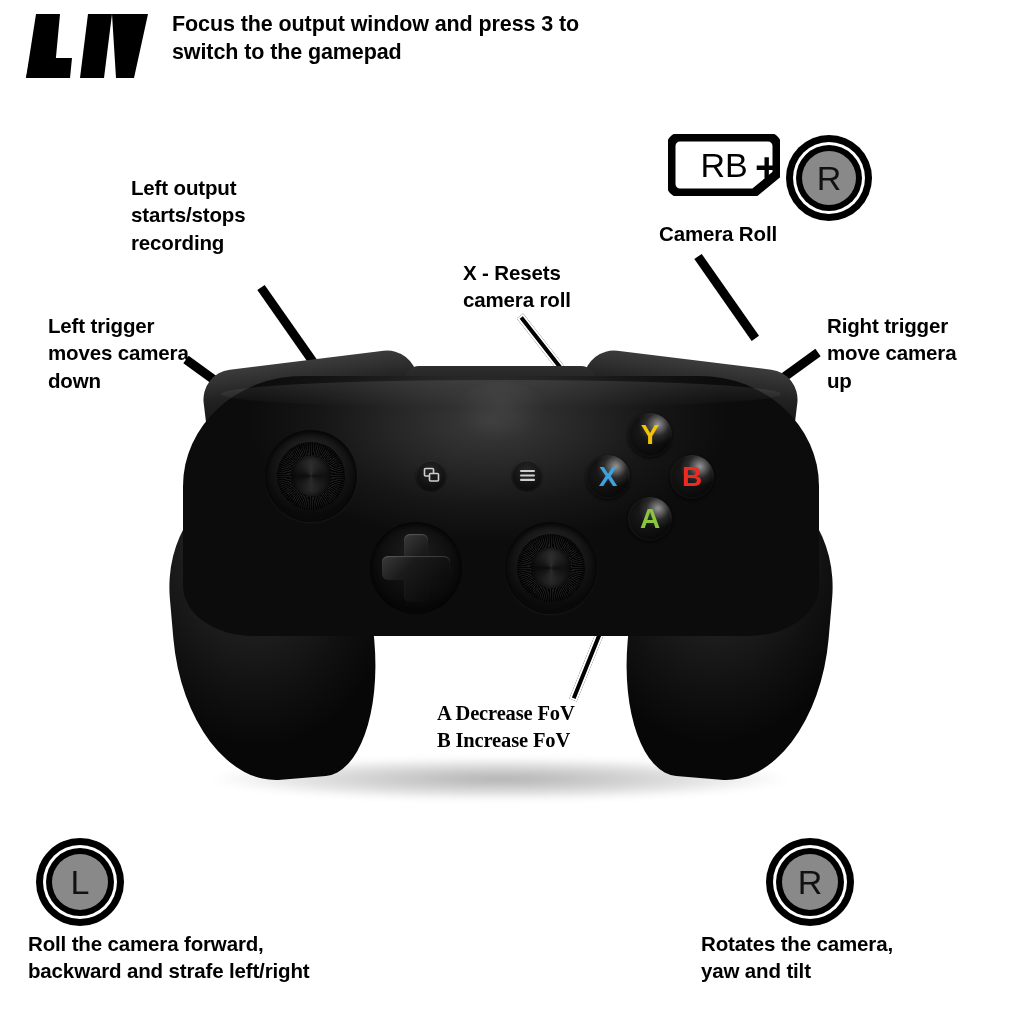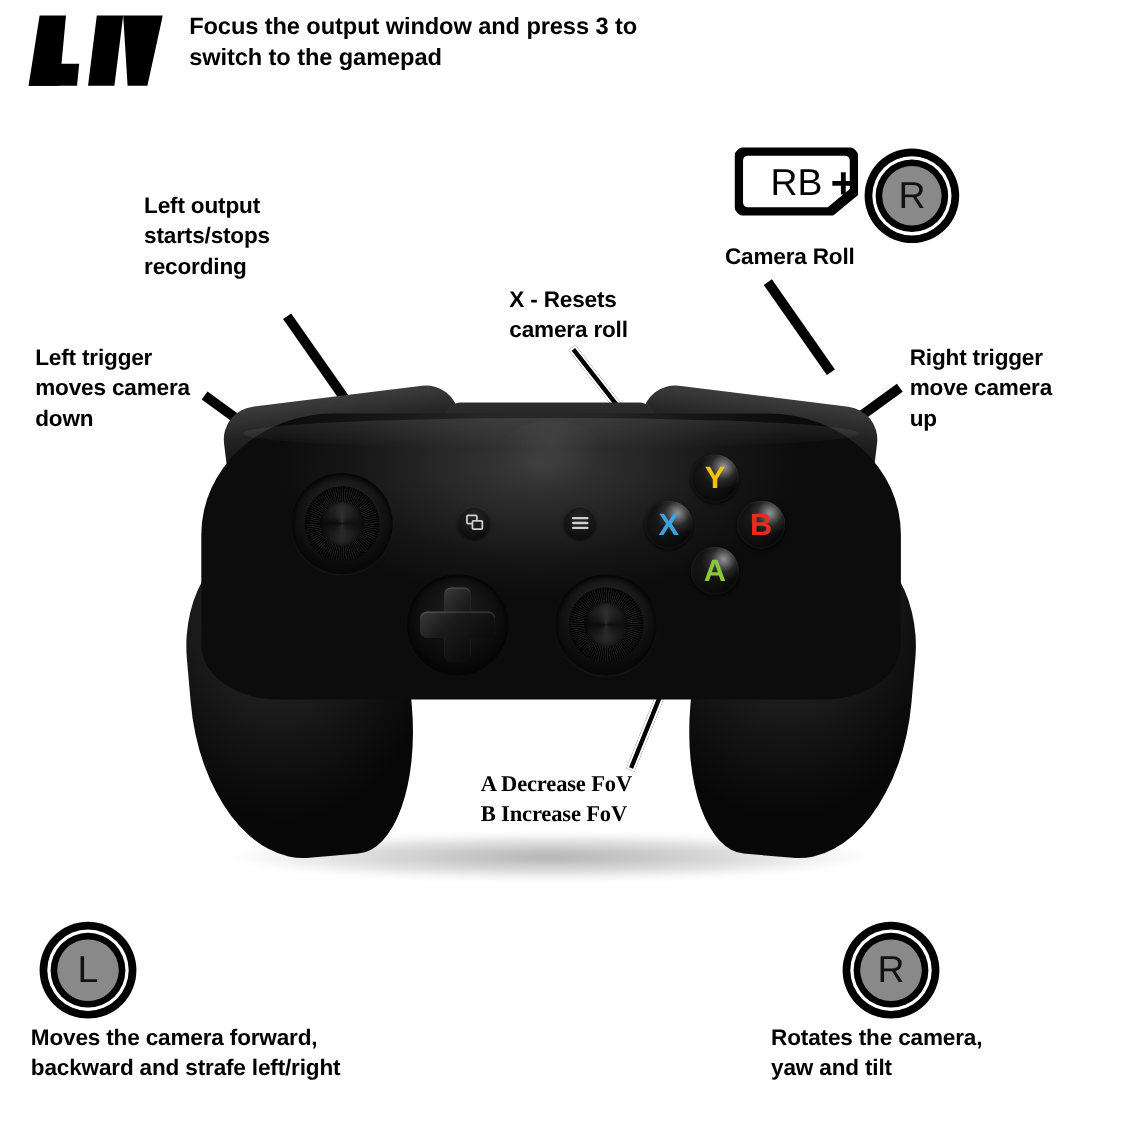--- a/index.html
+++ b/index.html
@@ -260,21 +260,21 @@
 <div class="note" style="left:659px; top:220px; width:230px; text-align:left;">Camera Roll</div>
 
 <div class="ptr" style="left:698px; top:252px; width:100px; height:9px; transform: rotate(55deg);"></div>
 
 <div class="note" style="left:131px; top:174px; width:230px;">Left output
 starts/stops
 recording</div>
 
 <div class="ptr" style="left:261px; top:283px; width:125px; height:9px; transform: rotate(55deg);"></div>
 
-<div class="note" style="left:32px; top:312px; width:230px;">Left trigger
+<div class="note" style="left:48px; top:312px; width:230px;">Left trigger
 moves camera
 down</div>
 
 <div class="ptr" style="left:186px; top:355px; width:96px; height:9px; transform: rotate(36deg);"></div>
 
 <div class="note" style="left:452px; top:259px; width:230px;margin-left:11px;">X - Resets
 camera roll</div>
 
 <div class="ptr-outline" style="left:520px; top:312px; width:175px; height:8px; transform: rotate(52deg);"></div>
 
@@ -352,21 +352,21 @@
   </div>
 </div>
 
 <div class="legend">
   <div class="stick-glyph" style="left:36px; top:838px; width:88px; height:88px;">
     <div class="outer"></div>
     <div class="gap" style="inset:7px;"></div>
     <div class="ring" style="inset:10px;"></div>
     <div class="core" style="inset:16px; font-size:34px;">L</div>
   </div>
-  <div class="note" style="left:28px; top:930px; width:400px;">Moves the camera forward,
+  <div class="note" style="left:28px; top:930px; width:400px;">Roll the camera forward,
 backward and strafe left/right</div>
 </div>
 
 <div class="legend">
   <div class="stick-glyph" style="left:766px; top:838px; width:88px; height:88px;">
     <div class="outer"></div>
     <div class="gap" style="inset:7px;"></div>
     <div class="ring" style="inset:10px;"></div>
     <div class="core" style="inset:16px; font-size:34px;">R</div>
   </div>

